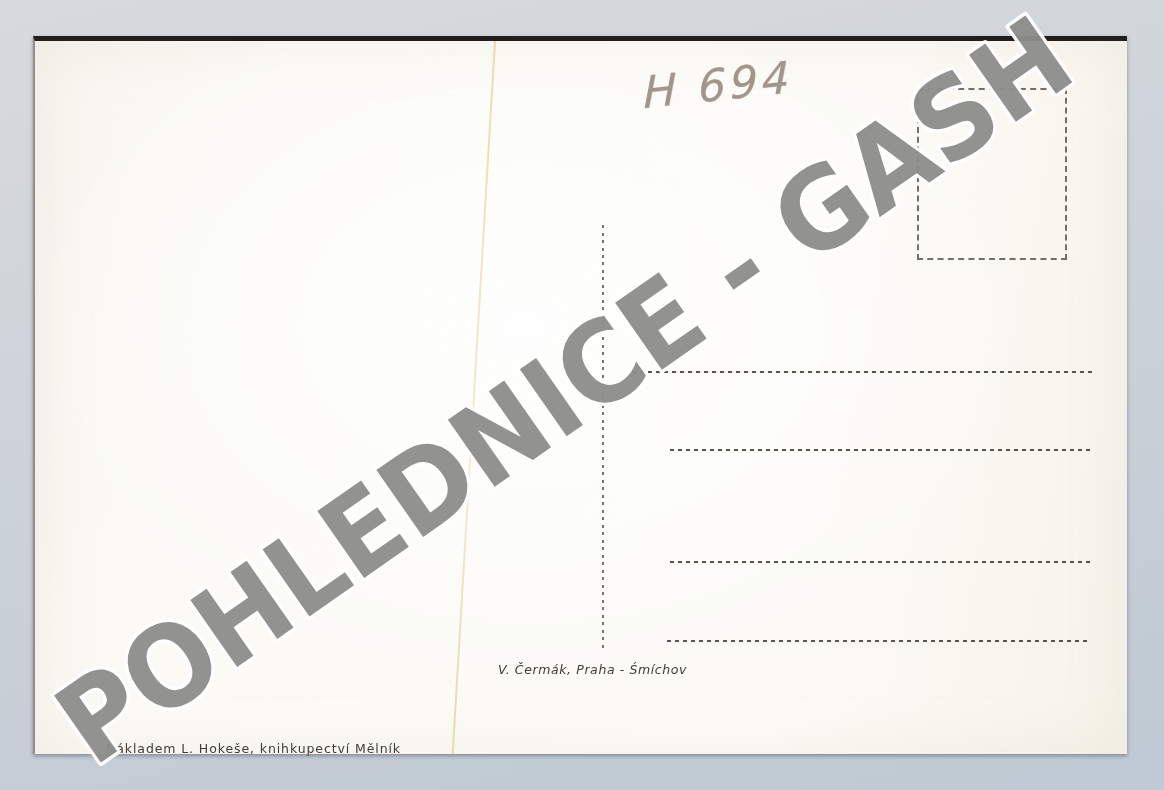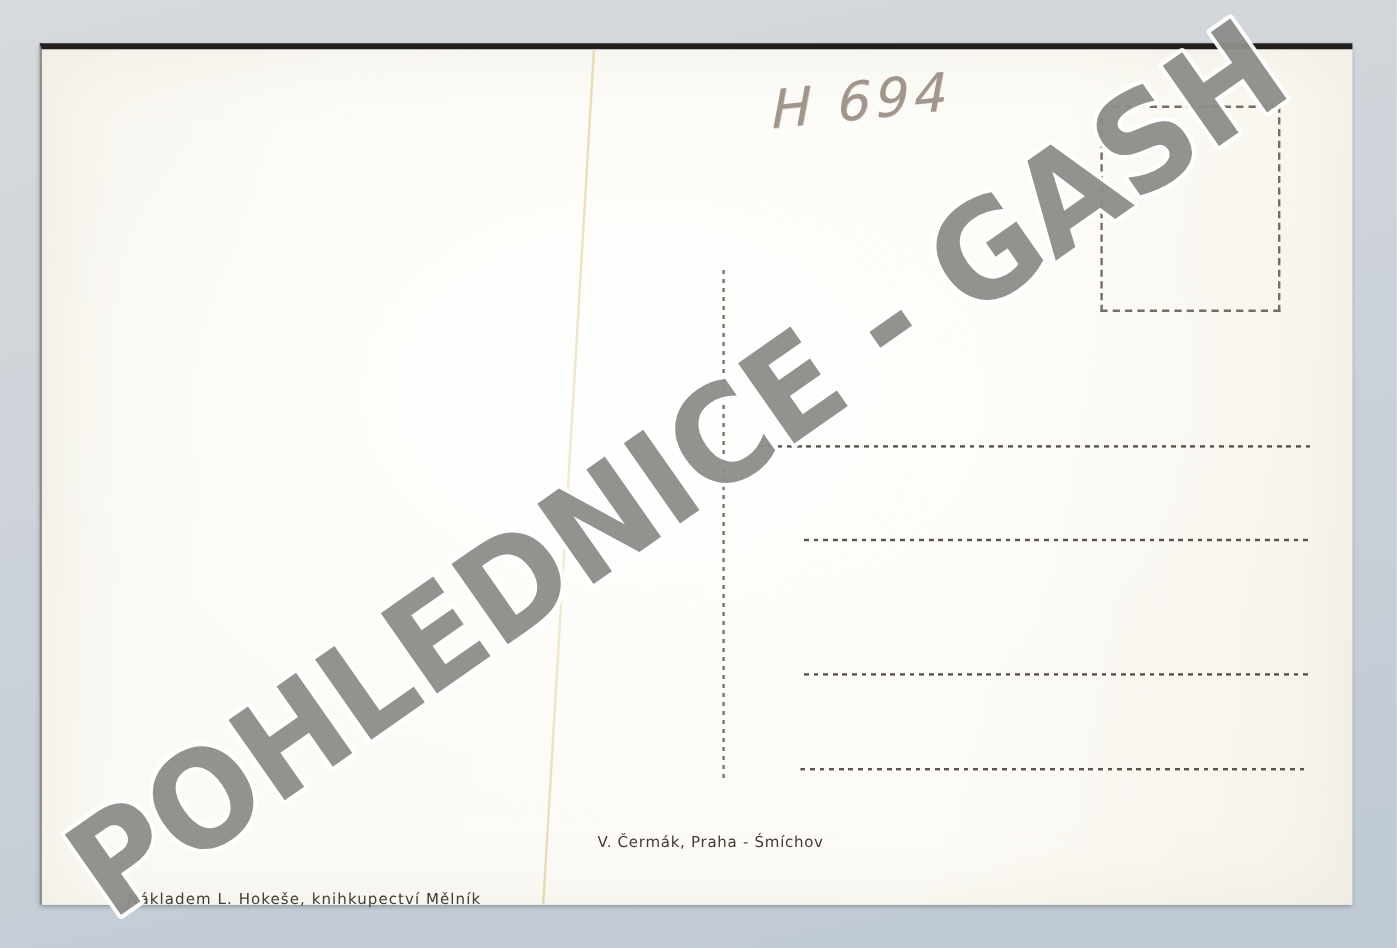--- a/index.html
+++ b/index.html
@@ -65,21 +65,21 @@
     text-shadow: 0.5px 0.5px 0 rgba(162,150,140,0.5);
     white-space: nowrap;
   }
 
   
   .credit {
     position: absolute; font-size: 12.5px; color: #413c34; letter-spacing: 0.9px;
     white-space: nowrap;
   }
   .credit.publisher { left: 71px; top: 656px; margin-top: 44px; }
-  .credit.printer   { left: 463px; top: 653px; letter-spacing: 0.6px; }
+  .credit.printer   { left: 463px; top: 621px; letter-spacing: 0.6px; font-style: italic; }
 
   
   svg.wm { position: absolute; left: 0; top: 0; pointer-events: none; }
   svg.wm text {
     font-family: "DejaVu Sans", "Liberation Sans", sans-serif;
     font-weight: bold;
     font-size: 112px;
     fill: #8d8d8a;
     stroke: #ffffff; stroke-width: 7px;
     stroke-linejoin: round; stroke-linecap: round;

